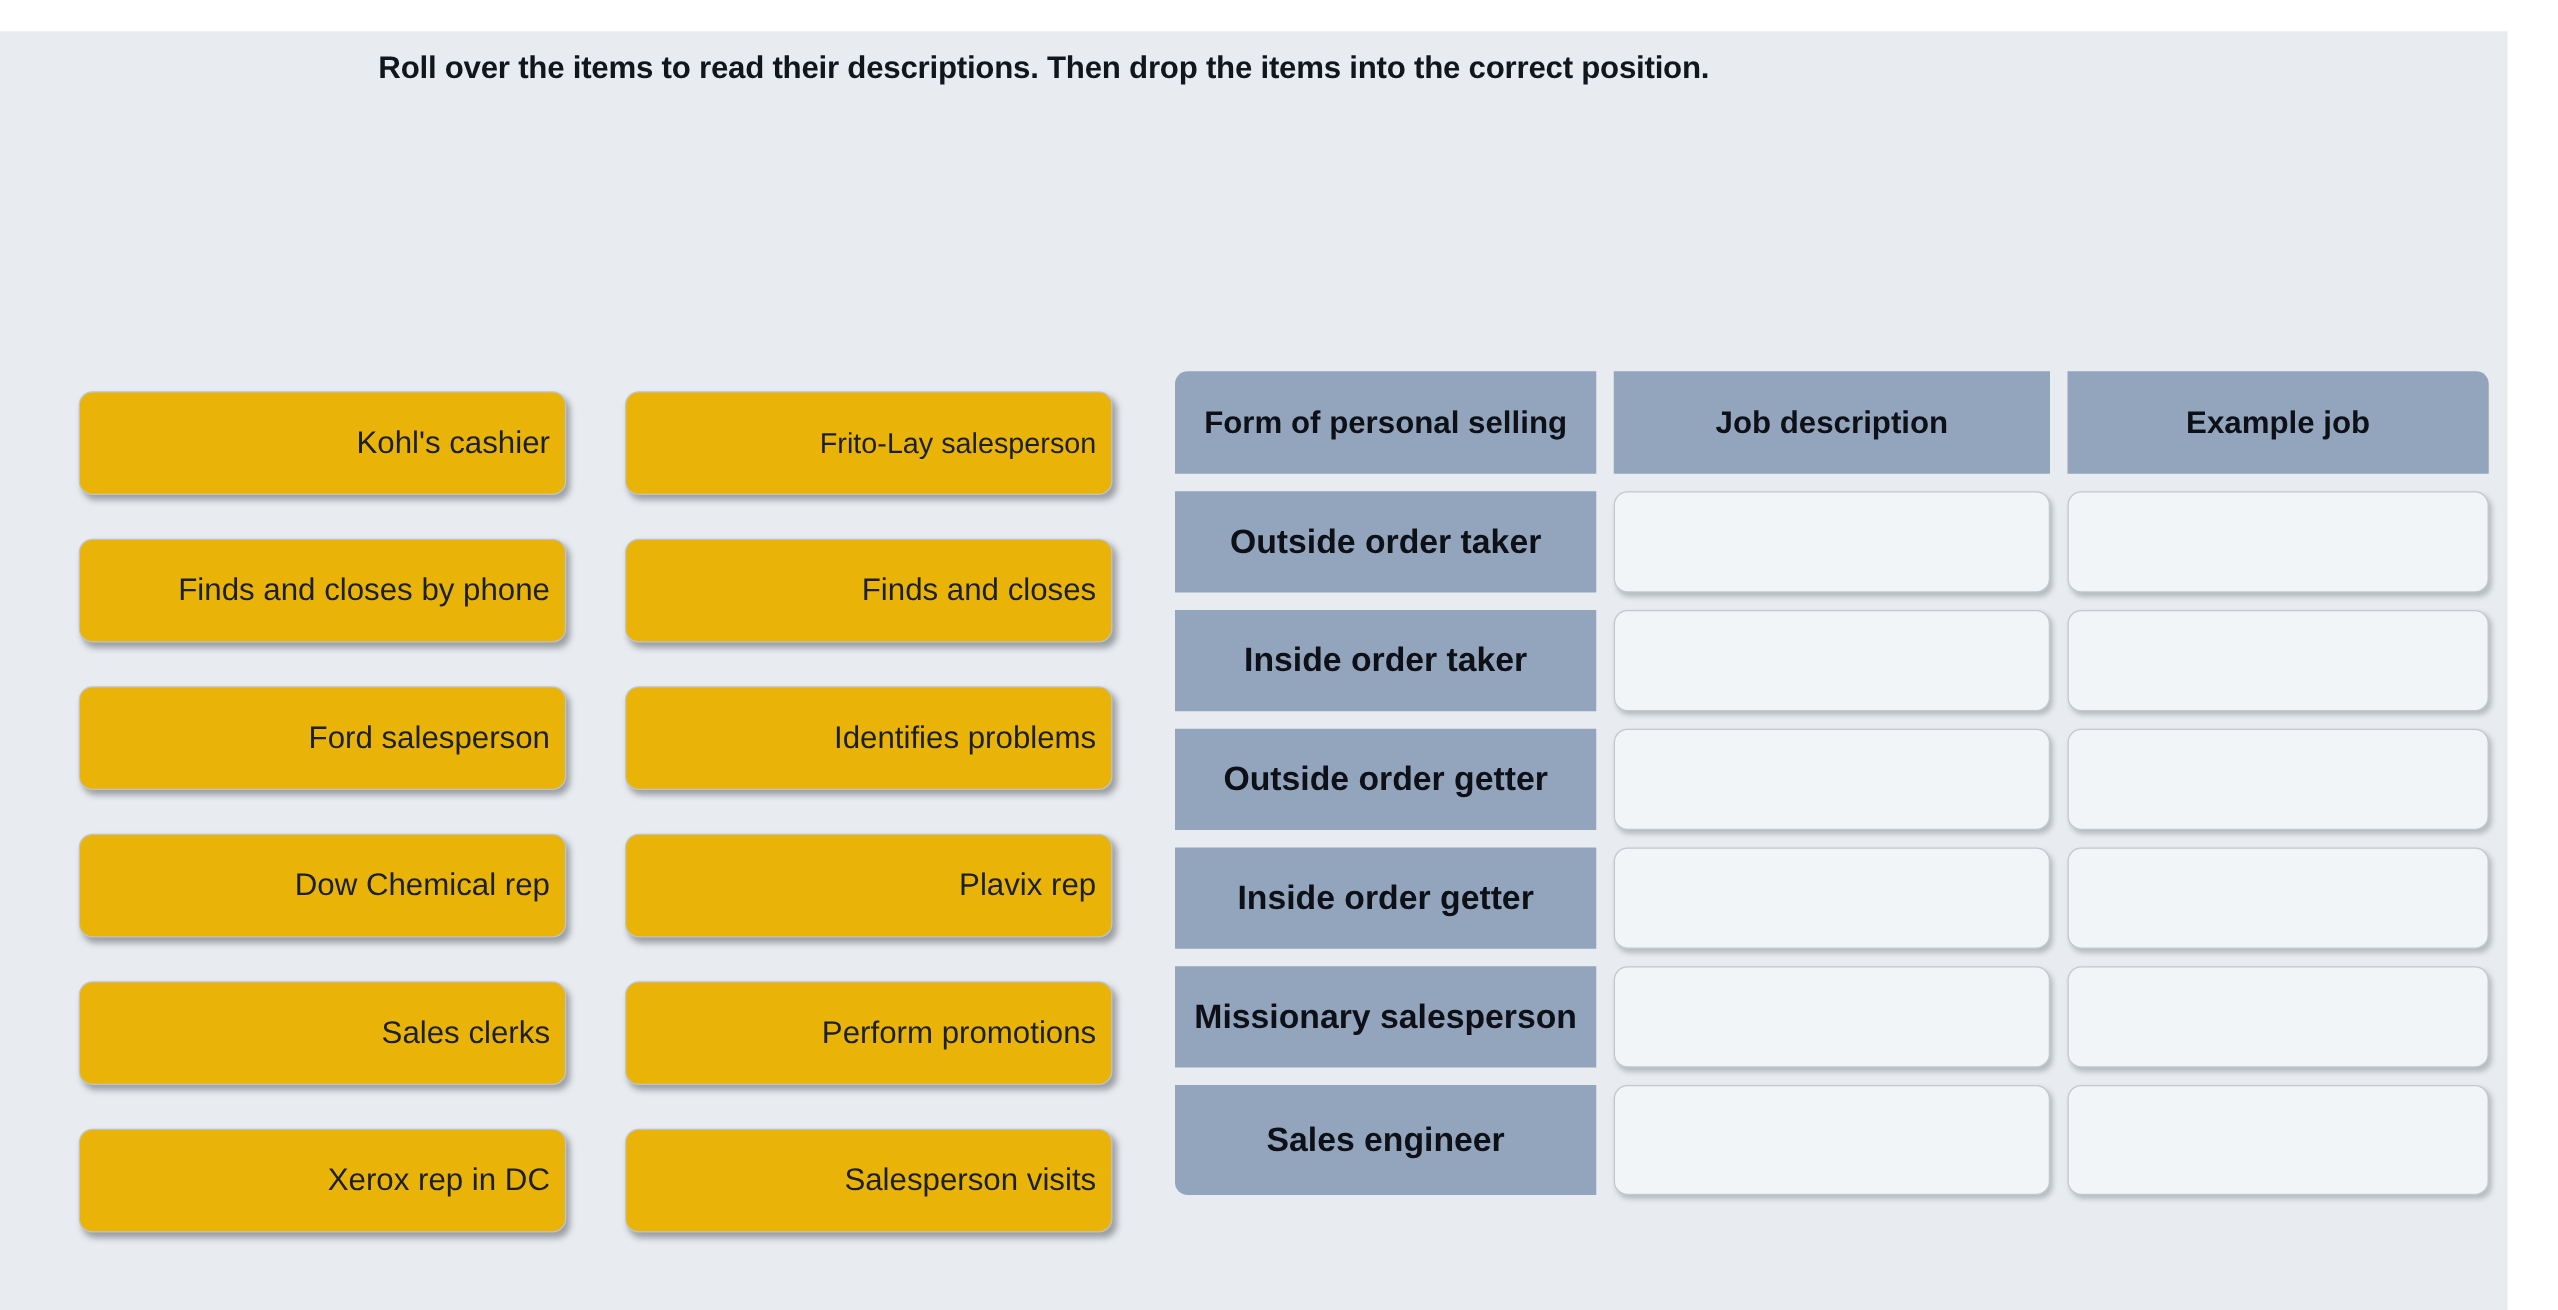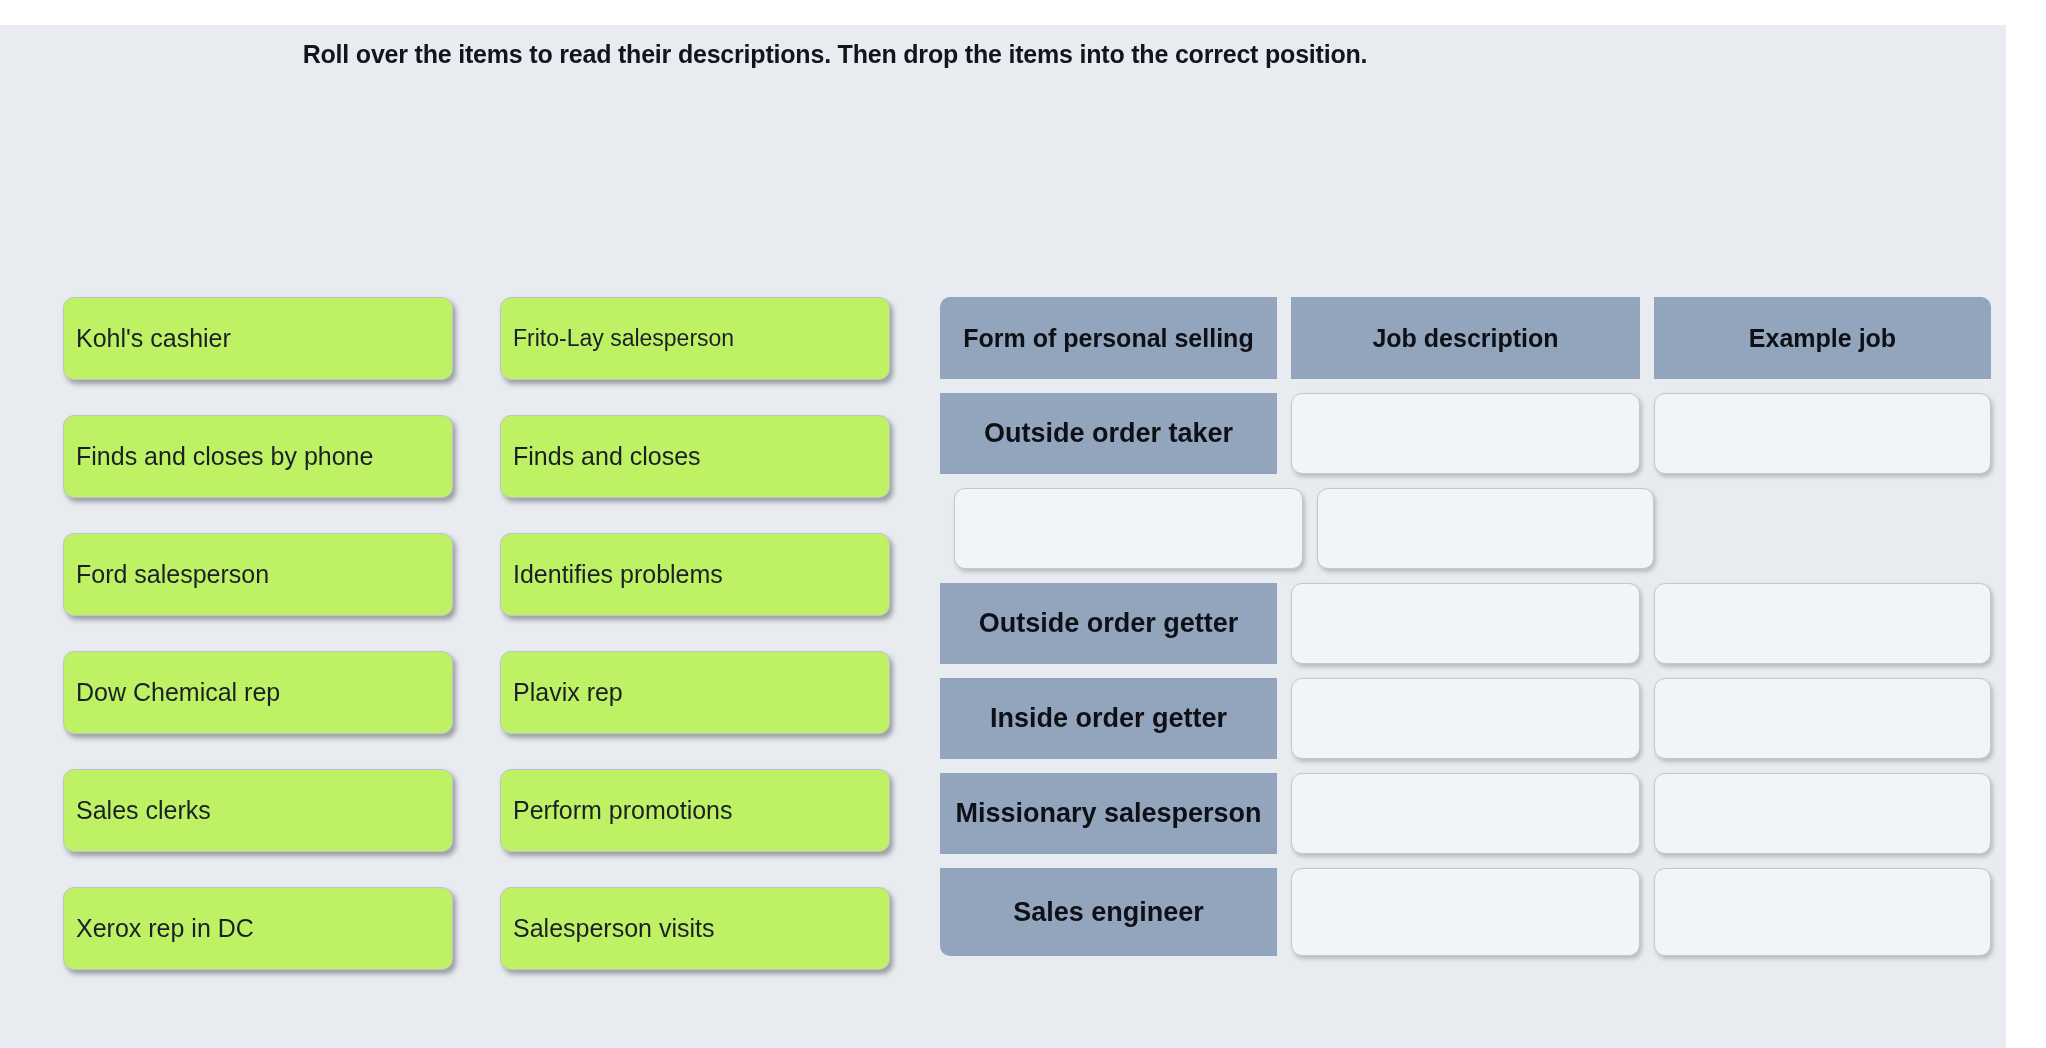--- a/index.html
+++ b/index.html
@@ -44,29 +44,30 @@
     top: 272px;
   }
   #drag-column-1 { left: 63px; }
   #drag-column-2 { left: 500px; }
 
   .drag-item {
     position: relative;
     width: 390px;
     height: 83px;
     margin-bottom: 35px;
-    background: #bef264;
+    background: #eab308;
     border: 1px solid #bfc4ca;
     border-radius: 11px;
     box-shadow: 3px 4px 5px rgba(60, 65, 72, 0.45);
     display: flex;
     align-items: center;
-    justify-content: flex-start;
+    justify-content: flex-end;
     box-sizing: border-box;
     cursor: move;
+    margin-top: 16px;
   }
   .drag-item-label {
     font-size: 25px;
     color: #1b2027;
     text-align: center;
     line-height: 1.22;
     padding: 0 12px;
   }
   .drag-item-label.small {
     font-size: 23px;
@@ -209,20 +210,21 @@
       <div class="cell drop-cell col-desc">
         <span class="drop-cell-text"></span>
       </div>
       <div class="gap"></div>
       <div class="cell drop-cell col-job">
         <span class="drop-cell-text"></span>
       </div>
     </div>
 
     <div class="table-row">
+      <div class="cell row-label-cell col-form">Inside order taker</div>
       <div class="gap"></div>
       <div class="cell drop-cell col-desc">
         <span class="drop-cell-text"></span>
       </div>
       <div class="gap"></div>
       <div class="cell drop-cell col-job">
         <span class="drop-cell-text"></span>
       </div>
     </div>
 

